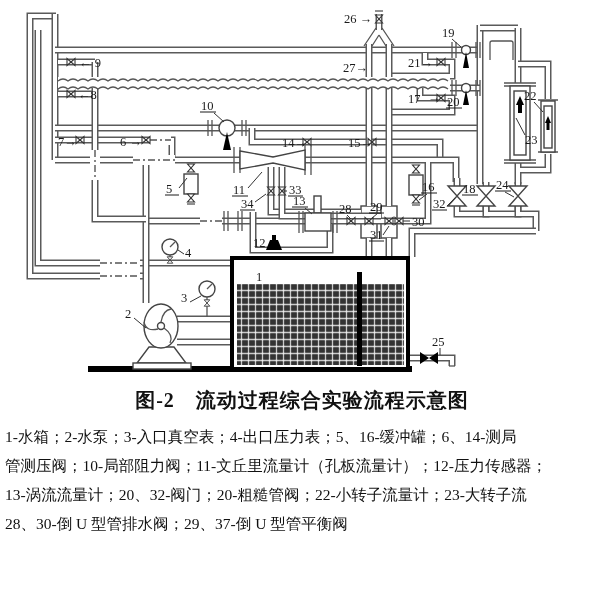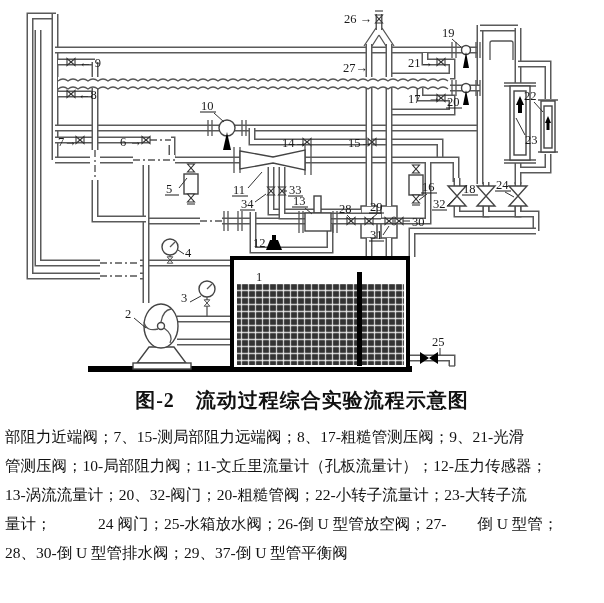--- a/index.html
+++ b/index.html
@@ -376,18 +376,17 @@
     <line class="lead" x1="378" y1="213" x2="371" y2="219"></line>
     <line class="lead" x1="383" y1="235" x2="389" y2="226"></line>
     <line class="lead" x1="447" y1="206" x2="455" y2="198"></line>
     <line class="lead" x1="403" y1="221" x2="410" y2="221"></line>
   </g>
 </svg>
 
 <div id="caption">图-2　流动过程综合实验流程示意图</div>
 
 <div id="legend">
-  <div class="legend-line">部阻力近端阀；7、15-测局部阻力远端阀；8、17-粗糙管测压阀；9、21-光滑</div>
+  <div class="legend-line">1-水箱；2-水泵；3-入口真空表；4-出口压力表；5、16-缓冲罐；6、14-测局</div>
   <div class="legend-line">管测压阀；10-局部阻力阀；11-文丘里流量计（孔板流量计）；12-压力传感器；</div>
   <div class="legend-line">13-涡流流量计；20、32-阀门；20-粗糙管阀；22-小转子流量计；23-大转子流</div>
-  <div class="legend-line">量计；　　　24 阀门；25-水箱放水阀；26-倒 U 型管放空阀；27-　　倒 U 型管；</div>
   <div class="legend-line">28、30-倒 U 型管排水阀；29、37-倒 U 型管平衡阀</div>
 </div>
 
 </body></html>

